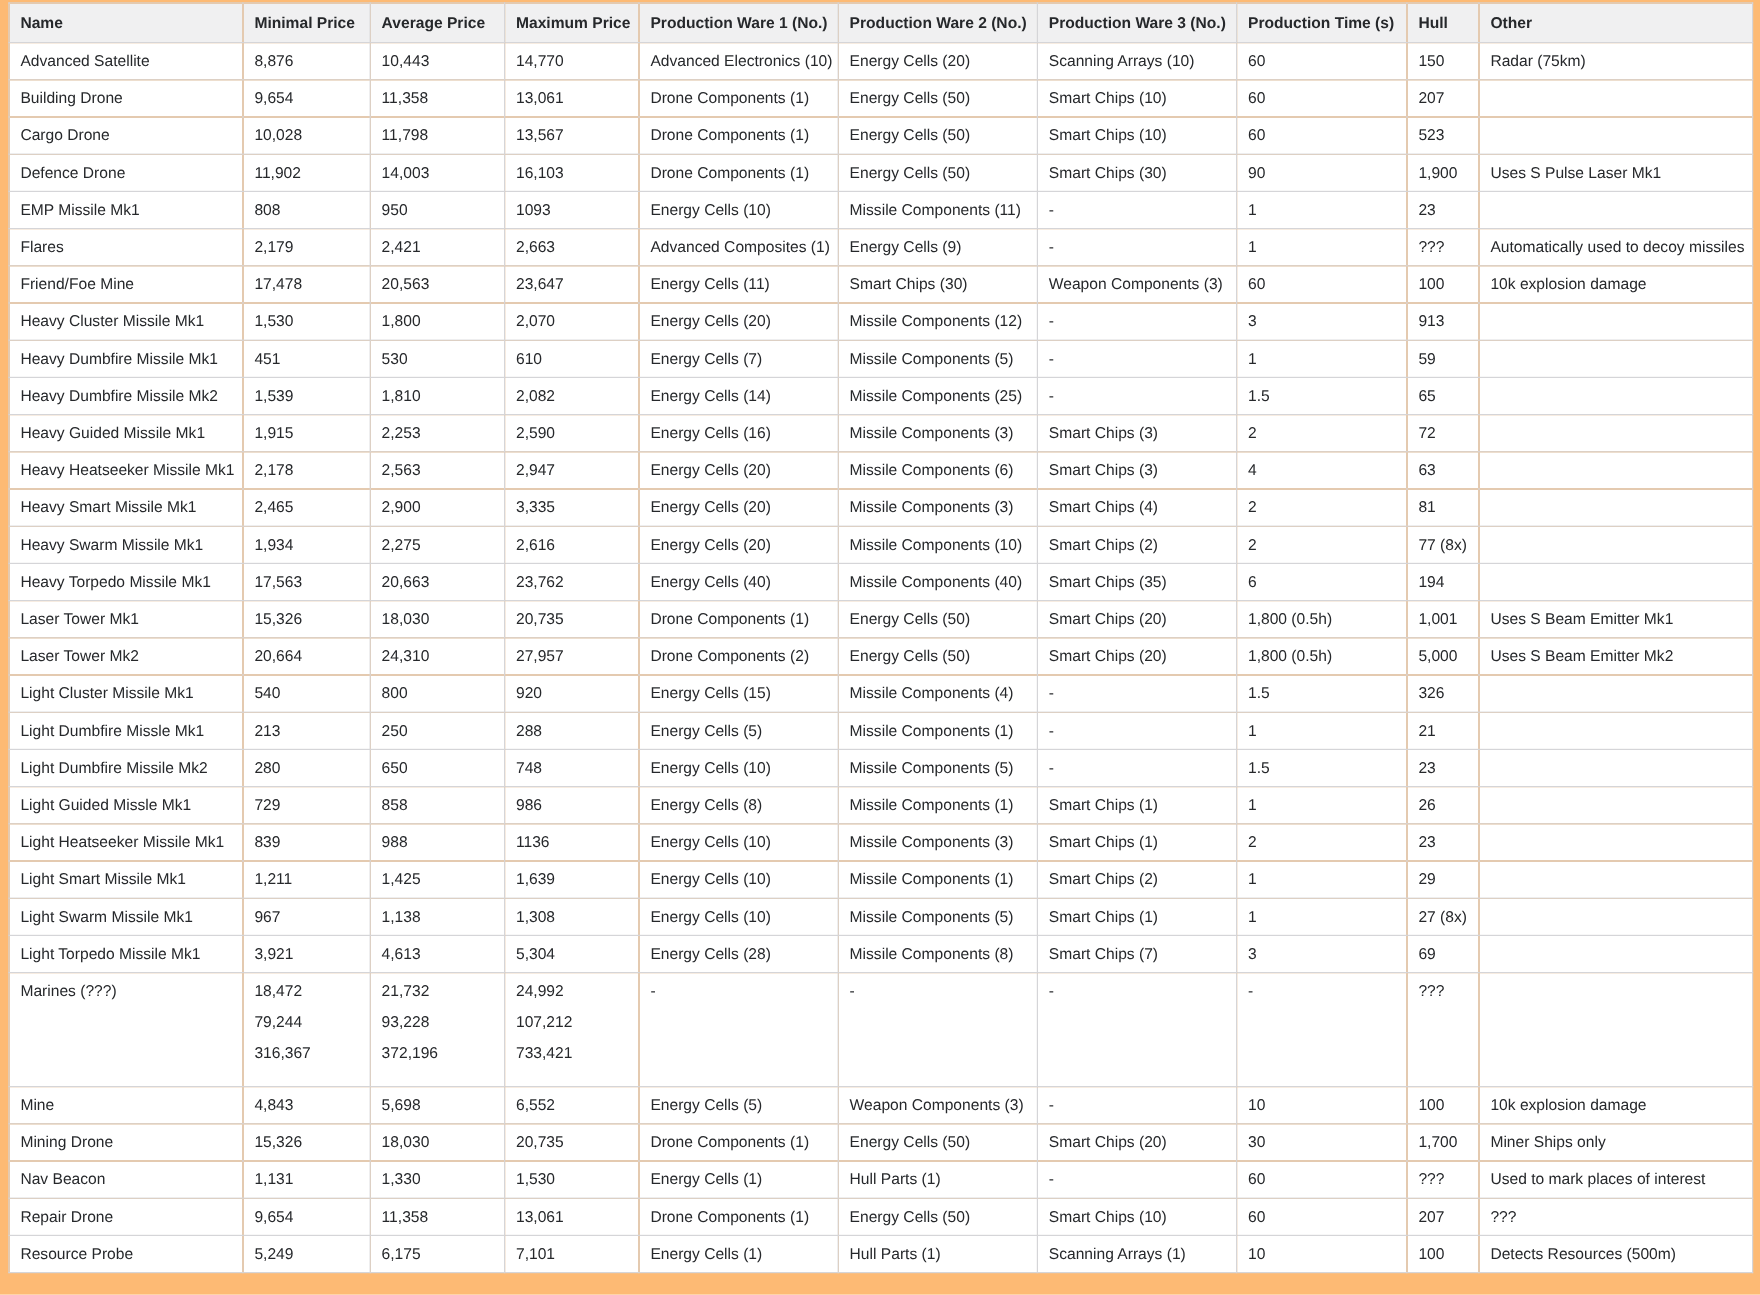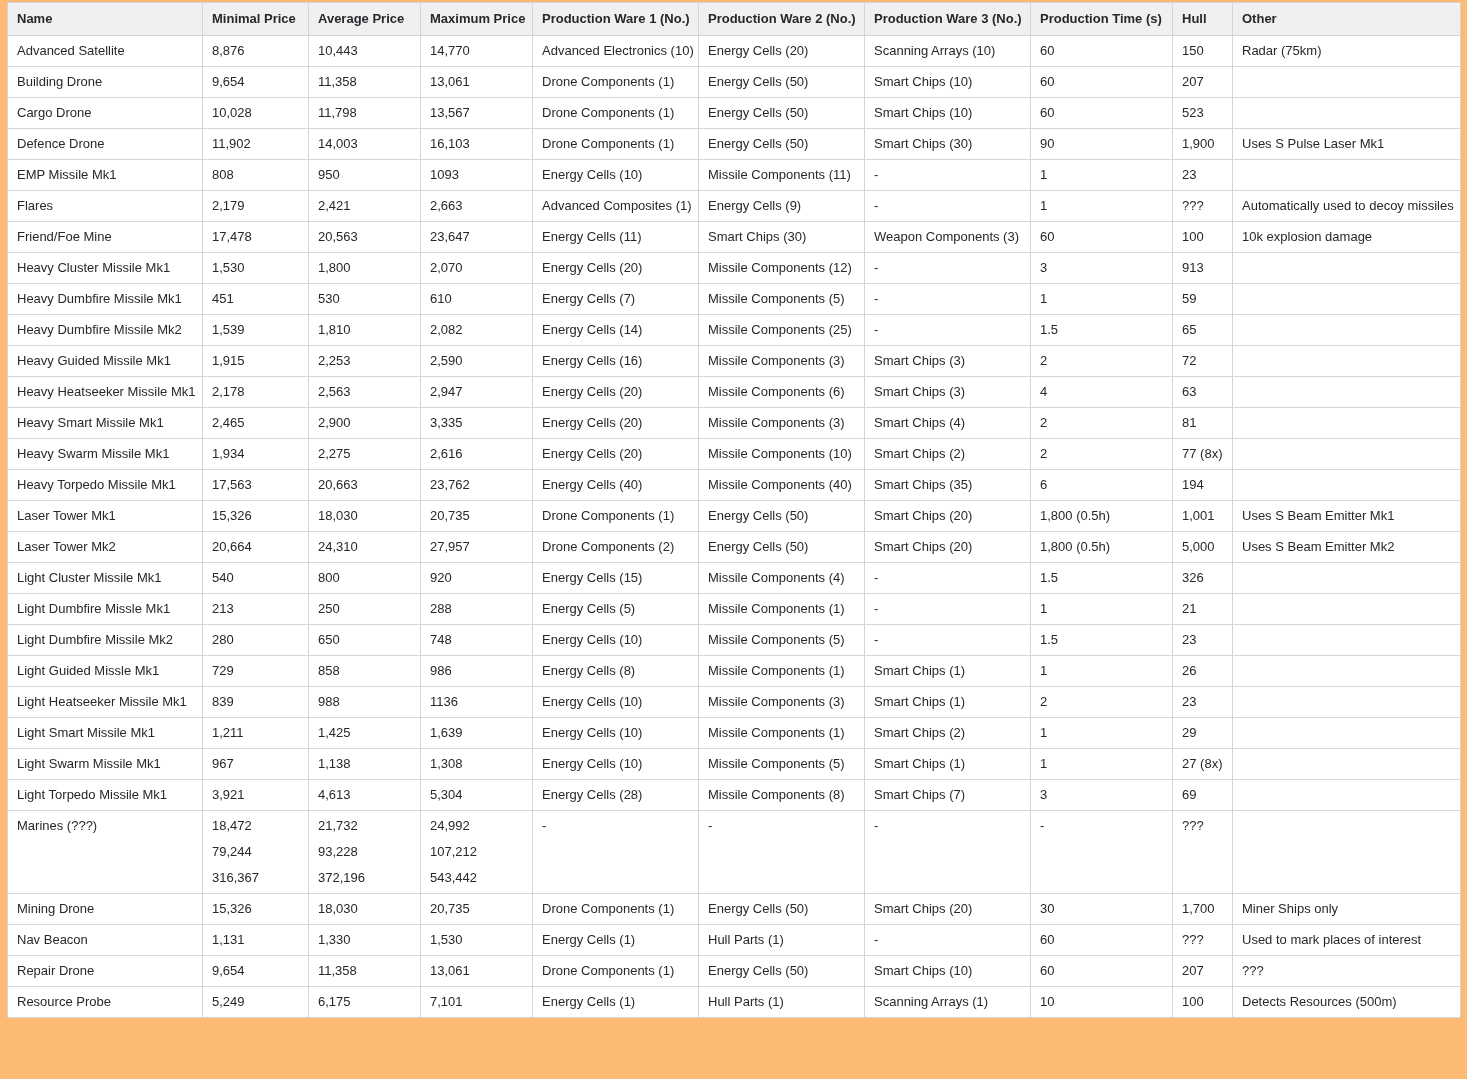--- a/index.html
+++ b/index.html
@@ -37,21 +37,21 @@
     background: #ffffff;
     text-align: left;
     vertical-align: top;
     padding: 7px 9px;
     line-height: 16px;
     border: 1px solid #d5d5d8;
     overflow: hidden;
     white-space: nowrap;
   }
   td .cell-line { margin: 0 0 10px 0; }
-  td .cell-line:last-child { margin-bottom: 0; }
+  td .cell-line:last-child { margin-bottom: 12px; }
 </style>
 </head>
 <body>
 
 <div class="page">
   <table class="data-table">
     <colgroup>
         <col style="width: 195px;">
         <col style="width: 106px;">
         <col style="width: 112px;">
@@ -386,28 +386,40 @@
             <div class="cell-line">316,367</div>
           </td>
           <td>
             <div class="cell-line">21,732</div>
             <div class="cell-line">93,228</div>
             <div class="cell-line">372,196</div>
           </td>
           <td>
             <div class="cell-line">24,992</div>
             <div class="cell-line">107,212</div>
-            <div class="cell-line">543,442</div>
+            <div class="cell-line">733,421</div>
           </td>
           <td>-</td>
           <td>-</td>
           <td>-</td>
           <td>-</td>
           <td>???</td>
           <td></td>
+        </tr>
+        <tr>
+          <td>Mine</td>
+          <td>4,843</td>
+          <td>5,698</td>
+          <td>6,552</td>
+          <td>Energy Cells (5)</td>
+          <td>Weapon Components (3)</td>
+          <td>-</td>
+          <td>10</td>
+          <td>100</td>
+          <td>10k explosion damage</td>
         </tr>
         <tr>
           <td>Mining Drone</td>
           <td>15,326</td>
           <td>18,030</td>
           <td>20,735</td>
           <td>Drone Components (1)</td>
           <td>Energy Cells (50)</td>
           <td>Smart Chips (20)</td>
           <td>30</td>

